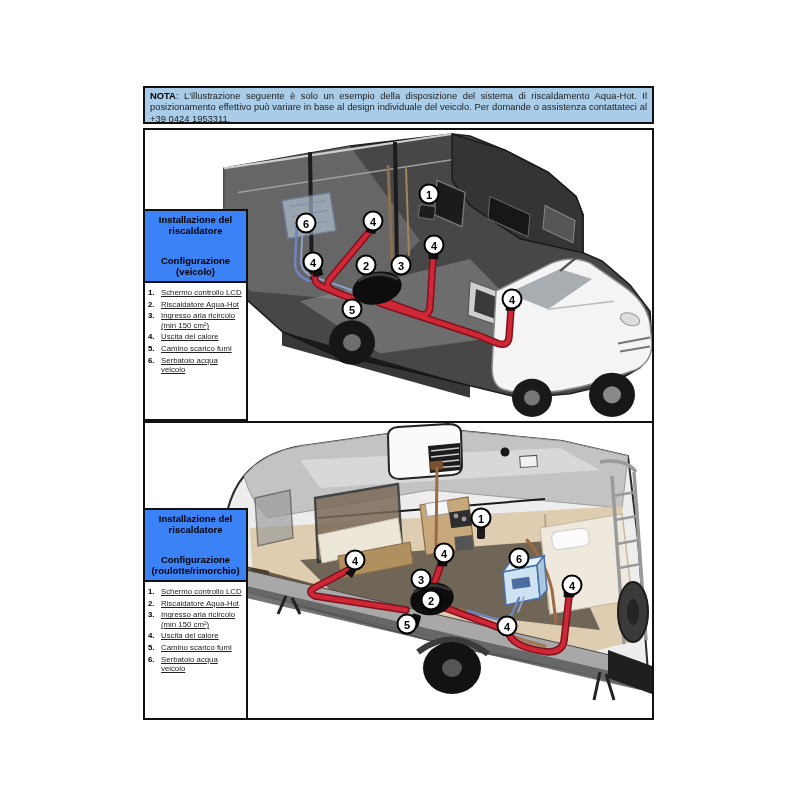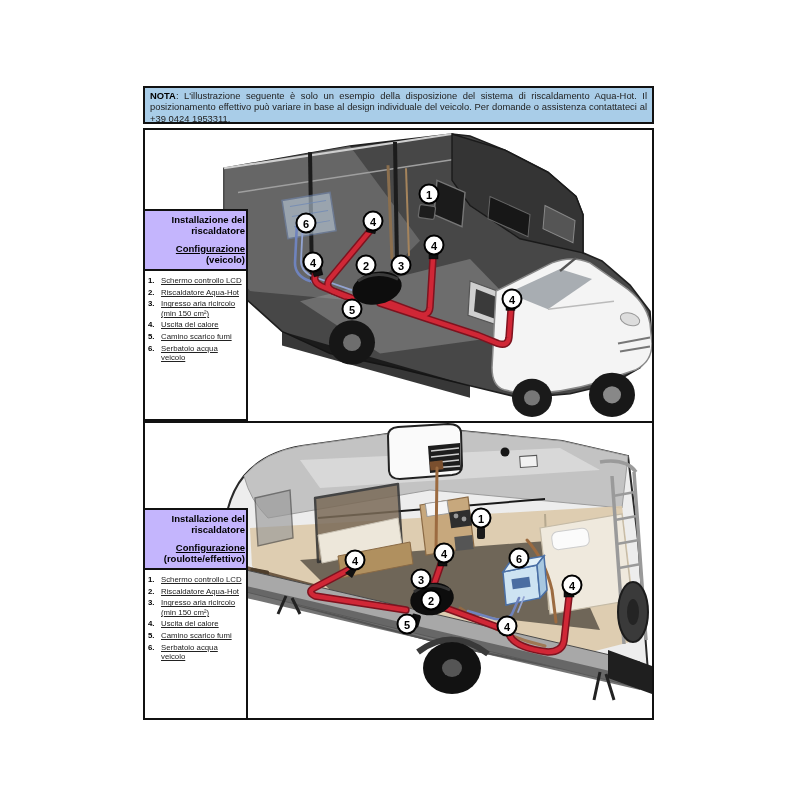--- a/index.html
+++ b/index.html
@@ -15,23 +15,23 @@
     border:2px solid #111;background:#fff;}
   .panel{position:absolute;left:0;width:507px;overflow:hidden;}
   .panel-1{top:0;height:291px;border-bottom:2px solid #111;}
   .panel-2{top:293px;height:295px;}
   .panel svg{position:absolute;left:0;top:0;width:100%;height:100%;}
   
   .legend{position:absolute;left:143px;width:105px;box-sizing:border-box;border:2px solid #111;
     background:#fff;z-index:5;}
   .legend-1{top:209px;height:212px;}
   .legend-2{top:508px;height:212px;}
-  .legend-header{background:#c4b5fd;border-bottom:2px solid #111;text-align:right;
+  .legend-header{background:#3b82f6;border-bottom:2px solid #111;text-align:center;
     font-weight:bold;font-size:9.5px;line-height:10.5px;padding:4px 1px 4px 1px;color:#000;}
-  .legend-config{margin-top:8px;text-decoration:underline;}
+  .legend-config{margin-top:20px;}
   .legend-list{padding:5px 2px 2px 3px;}
   .legend-item{display:flex;font-size:7.8px;line-height:9.6px;margin-bottom:2px;color:#222;}
   .legend-item .num{font-weight:bold;width:13px;flex:0 0 13px;color:#000;}
   .legend-item .txt{flex:1;text-decoration:underline;}
   
   .marker{position:absolute;width:21px;height:21px;border-radius:50%;background:#fff;
     border:2.2px solid #000;box-sizing:border-box;display:flex;align-items:center;justify-content:center;
     font-weight:bold;font-size:11px;color:#000;z-index:6;transform:translate(-50%,-50%);}
   
   .pr-o{fill:none;stroke:#7e131f;stroke-width:7.4;stroke-linecap:round;stroke-linejoin:round;}
@@ -248,21 +248,21 @@
           <span class="num">6.</span>
           <span class="txt">Serbatoio acqua veicolo</span>
         </div>
       </div>
   </div>
 
   <div class="legend legend-2">
     <div class="legend-header">
       <div>Installazione del riscaldatore</div>
       <div class="legend-config">Configurazione</div>
-      <div>(roulotte/effettivo)</div>
+      <div>(roulotte/rimorchio)</div>
     </div>
     <div class="legend-list">
         <div class="legend-item">
           <span class="num">1.</span>
           <span class="txt">Schermo controllo LCD</span>
         </div>
         <div class="legend-item">
           <span class="num">2.</span>
           <span class="txt">Riscaldatore Aqua-Hot</span>
         </div>

